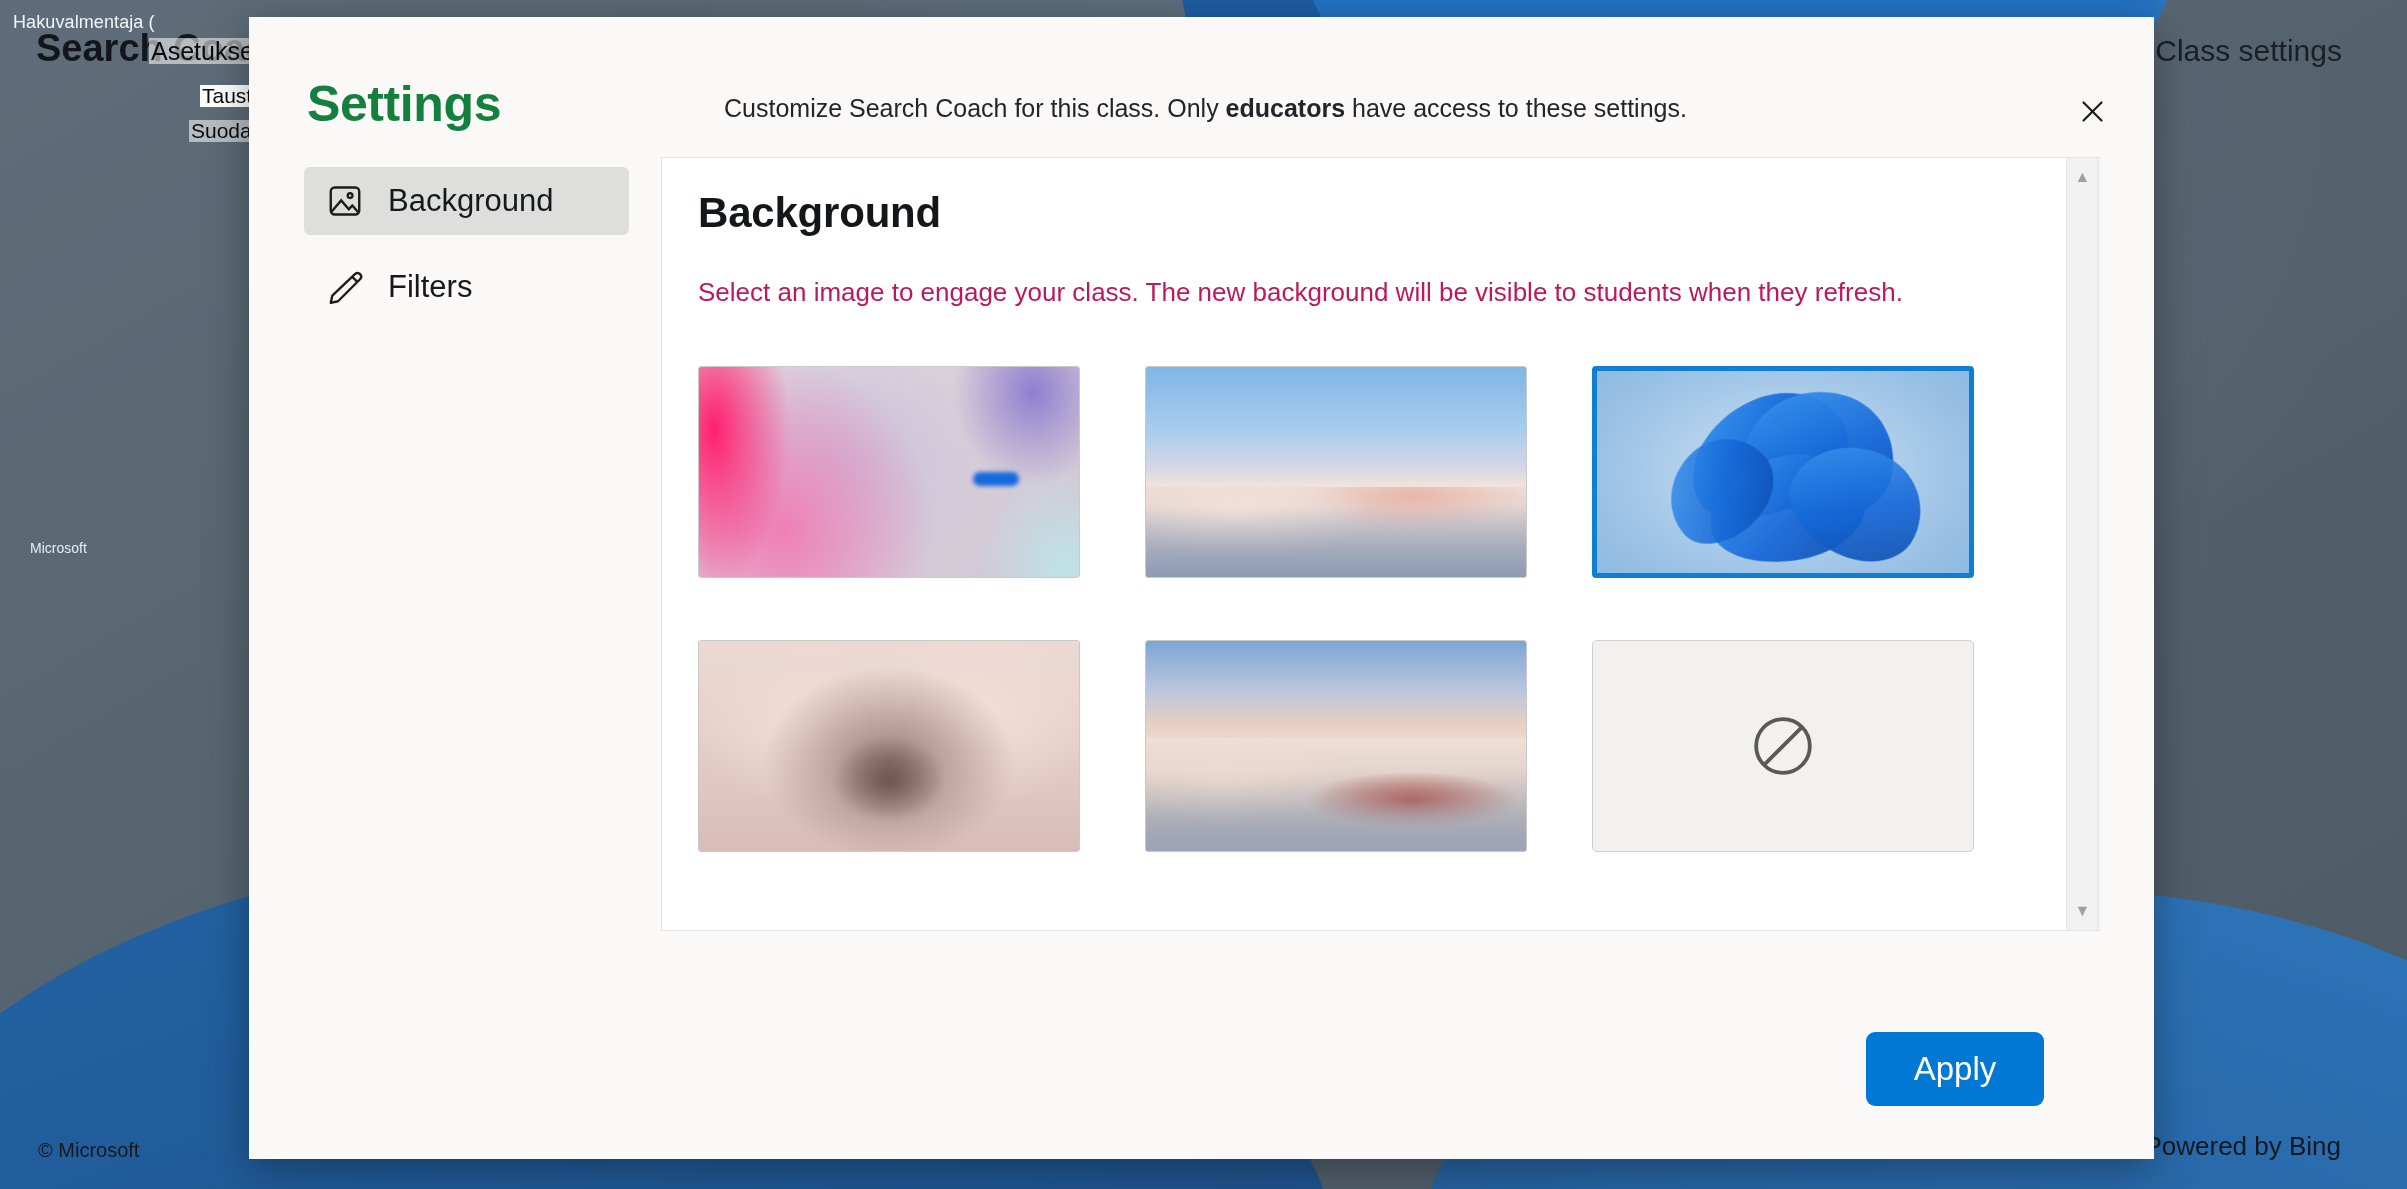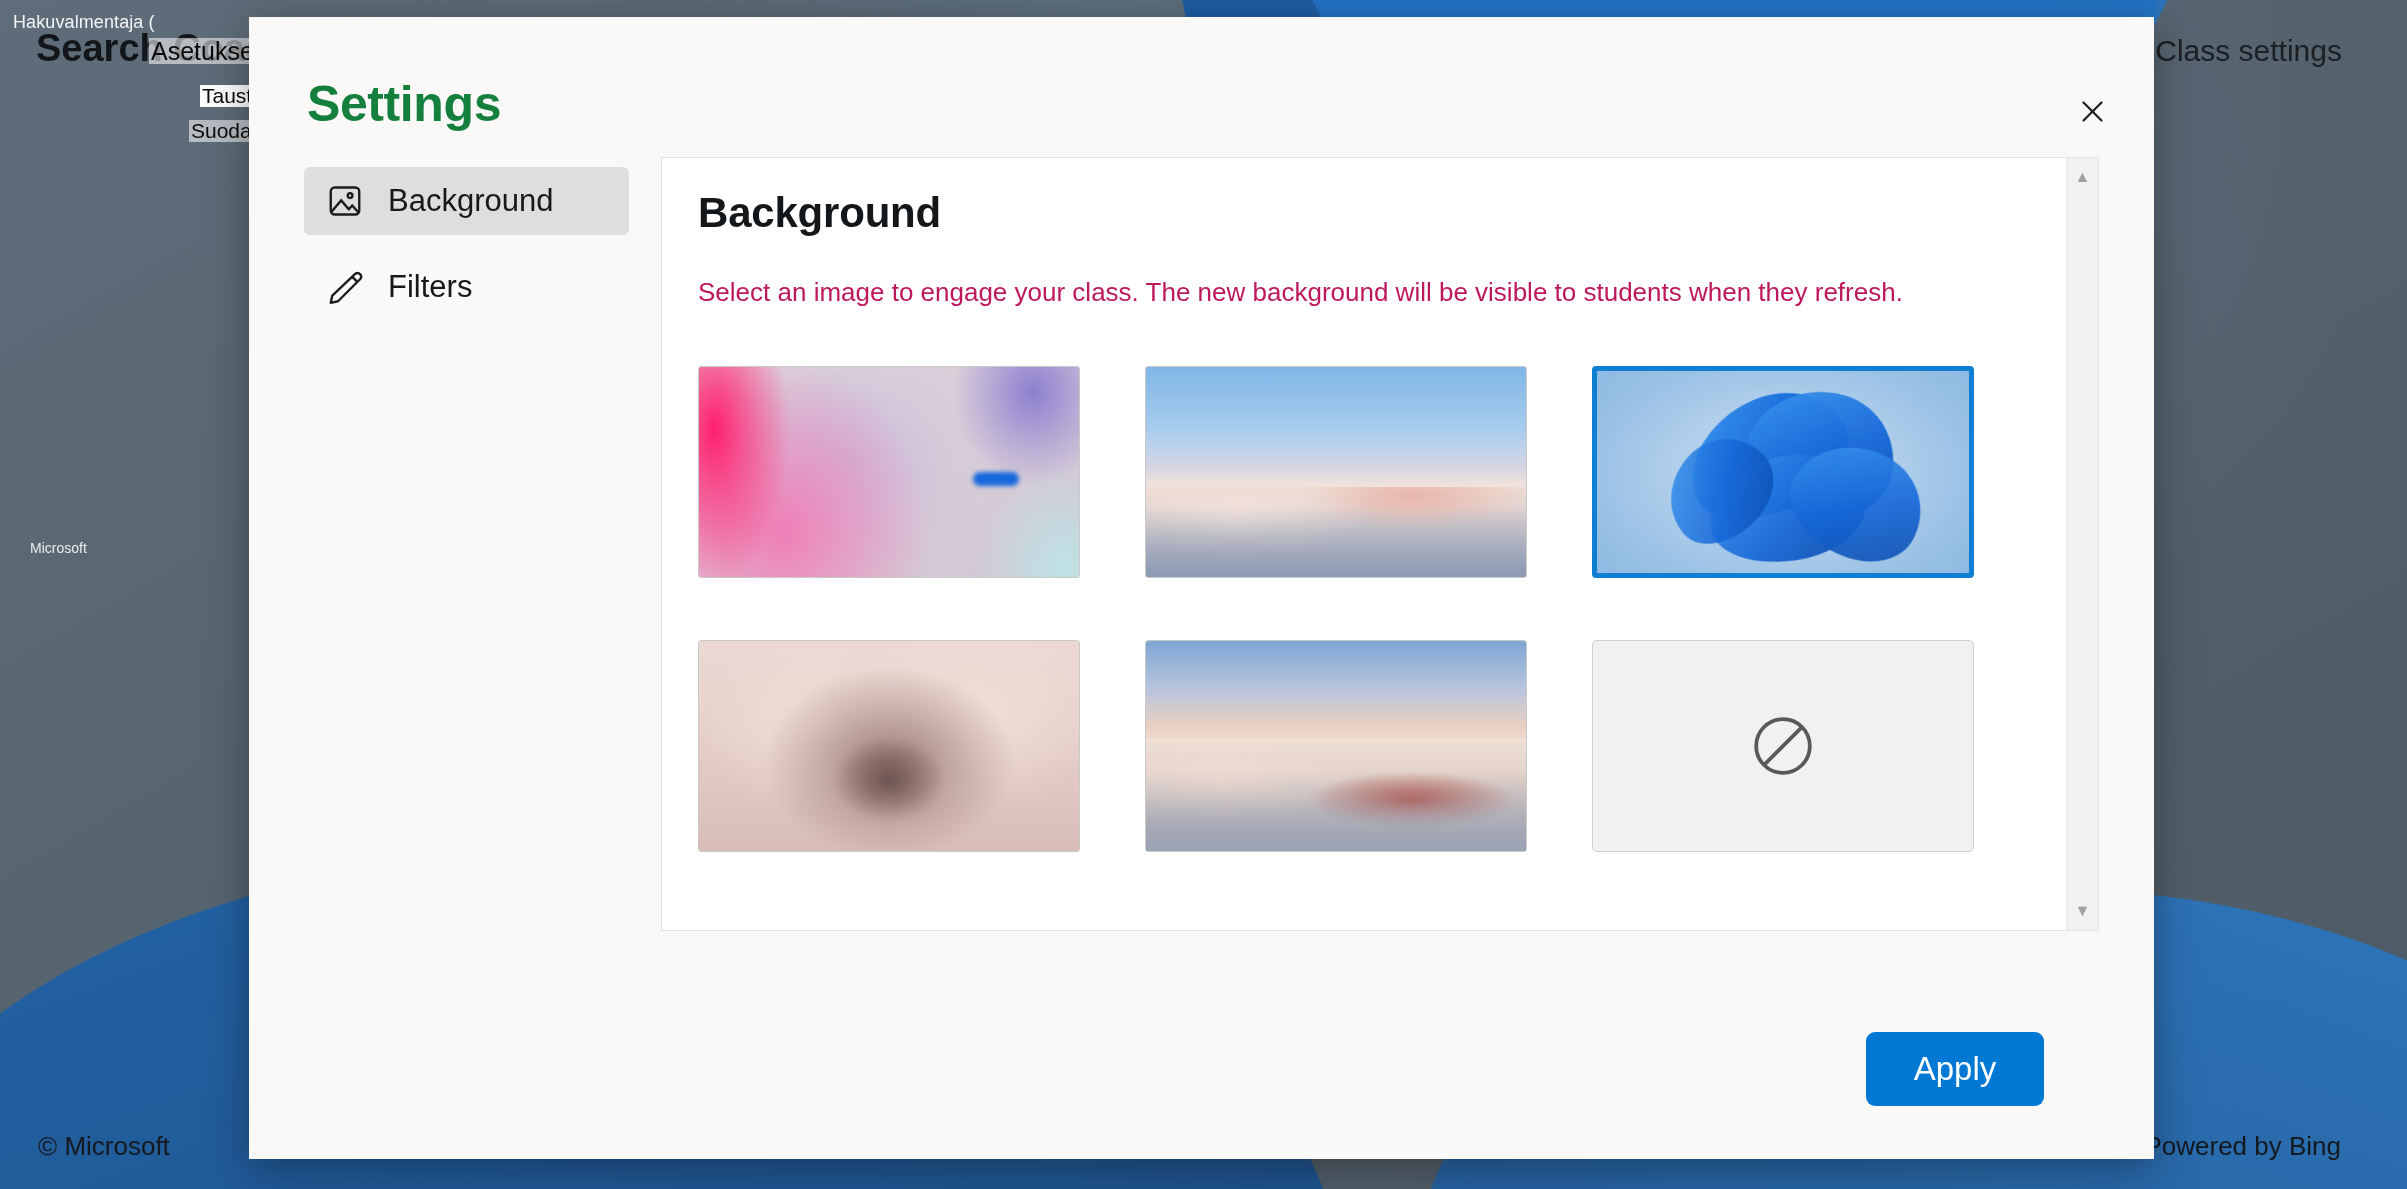--- a/index.html
+++ b/index.html
@@ -57,21 +57,21 @@
   .page-class-settings {
     position: absolute; right: 65px; top: 34px;
     font-size: 30px; color: #1a1f24; white-space: nowrap;
   }
   .page-microsoft-small {
     position: absolute; left: 30px; top: 540px;
     font-size: 14px; color: #e9edf0;
   }
   .page-copyright {
     position: absolute; left: 38px; bottom: 27px;
-    font-size: 26px; color: #14191e; white-space: nowrap; text-align: center;
+    font-size: 20px; color: #14191e; white-space: nowrap; text-align: center;
   }
   .page-powered {
     position: absolute; right: 66px; bottom: 27px;
     font-size: 26px; color: #14191e; white-space: nowrap;
   }
 
   
   .ov {
     position: absolute;
     color: #0b0b0b;
@@ -322,20 +322,21 @@
 <div class="ov plain" style="left:1100px; top:18px;  font-size:18px;">Luokan asetukset</div>
 <div class="ov boxed" style="left:371px;  top:92px;  font-size:29px;">Tausta</div>
 <div class="ov plain" style="left:370px;  top:136px; font-size:18px;">Valitse kuva, jos haluat käyttää luokkaasi. Uusi tausta näkyy opiskelijoille, kun he päivittyvät</div>
 <div class="ov plain" style="left:955px;  top:517px; font-size:20px;">Käyttää</div>
 <div class="ov plain" style="left:1078px; top:566px; font-size:17px;">Palvelun on tehnyt Bing</div>
 
 <div id="modal">
 
   <div class="modal-top">
     <div class="modal-heading">Settings</div>
+    <div class="modal-subheading"><span>Customize Search Coach for this class. Only </span><b>educators</b><span> have access to these settings.</span></div>
     <button class="close-btn" aria-label="Close">
       <span>
         <svg viewBox="0 0 24 24" fill="none" stroke="currentColor" stroke-width="1.9" stroke-linecap="round">
           <line x1="4" y1="4" x2="20" y2="20"></line>
             <line x1="20" y1="4" x2="4" y2="20"></line>
         </svg>
       </span>
     </button>
   </div>
 

